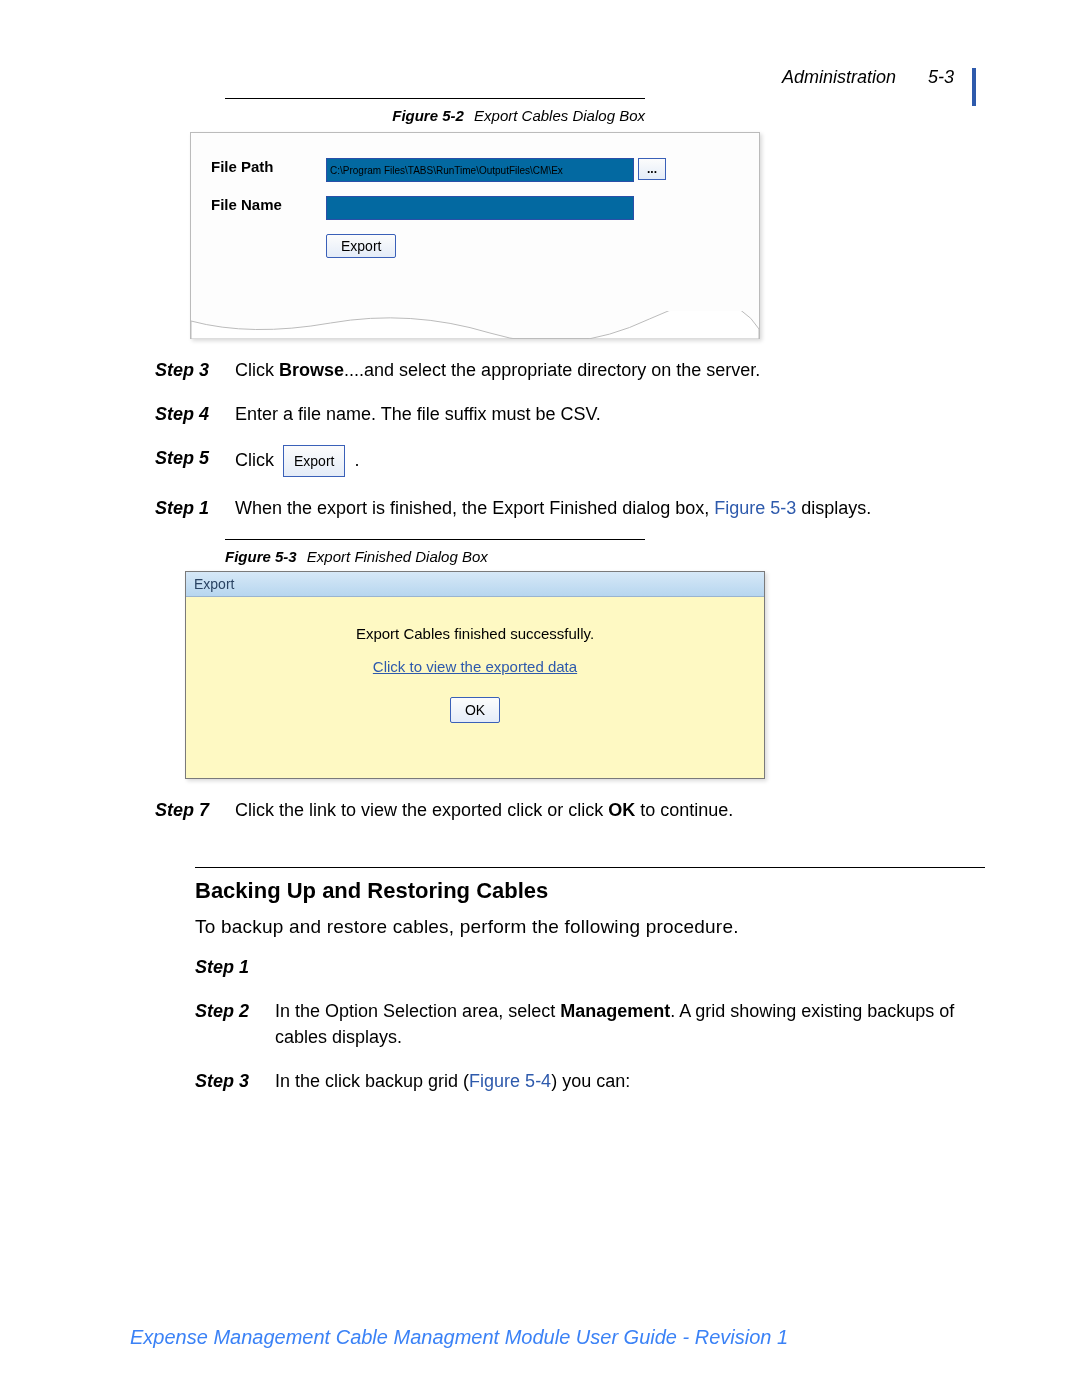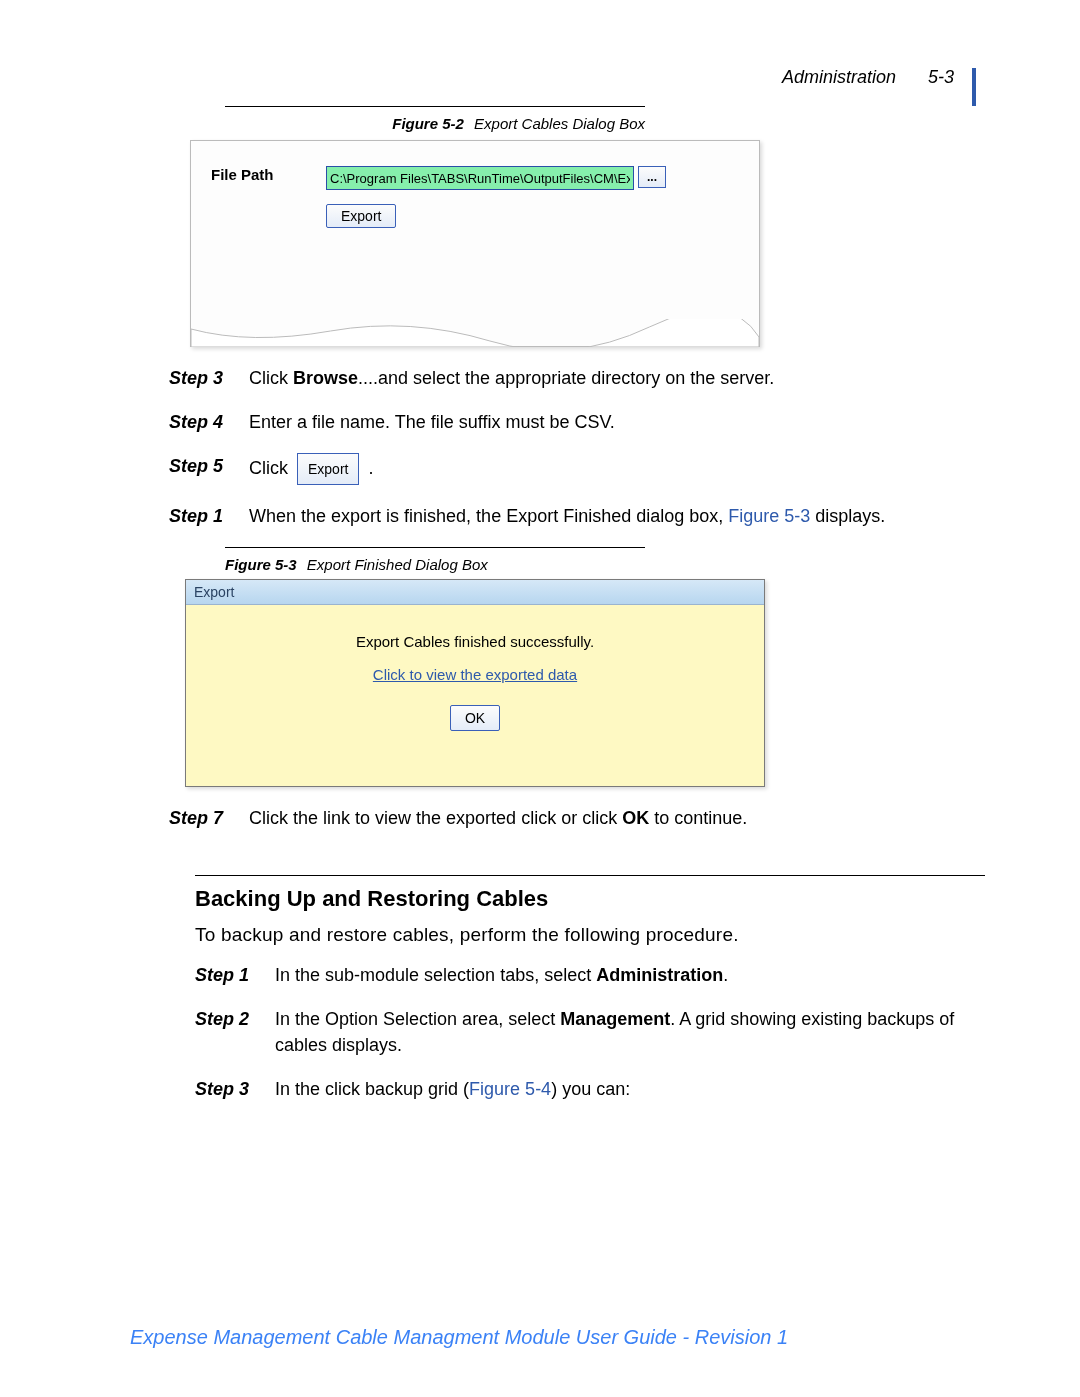--- a/index.html
+++ b/index.html
@@ -6,21 +6,21 @@
     margin: 0;
     background: #fff;
     font-family: Arial, Helvetica, sans-serif;
     color: #000;
   }
   .page {
     width: 1080px;
     height: 1397px;
     position: relative;
     box-sizing: border-box;
-    padding: 36px 90px 40px 130px;
+    padding: 28px 90px 40px 130px;
   }
   .header-right {
     position: absolute;
     top: 68px;
     right: 104px;
     font-style: italic;
     font-size: 18px;
     color: #000;
     border-right: 4px solid #2e5aac;
     padding-right: 18px;
@@ -51,23 +51,23 @@
     position: relative;
     box-shadow: 2px 2px 4px rgba(0,0,0,.15);
     height: 160px;
   }
   .dlg1 .row { display: flex; align-items: flex-start; margin-bottom: 14px; }
   .dlg1 .lab { width: 115px; font-size: 15px; font-weight: bold; }
   .dlg1 input.txt {
     flex: 0 0 300px;
     height: 20px;
     border: 1px solid #2a4fa8;
-    font-size: 13px;
+    font-size: 10px;
     padding: 1px 3px;
-    background: #86efac;
+    background: #0369a1;
     font-family: Arial, sans-serif;
   }
   .dlg1 .browse {
     width: 28px; height: 22px;
     border: 1px solid #3a60b8;
     background: linear-gradient(#fcfcfc,#e4ecf8);
     margin-left: 4px;
     font-size: 12px;
     font-weight: bold;
     padding: 0;
@@ -80,21 +80,21 @@
     font-size: 14px;
     padding: 3px 14px;
     border-radius: 2px;
   }
   .torn-edge {
     position:absolute; left:0; right:0; bottom:-1px; height:28px;
     overflow:hidden; pointer-events:none;
   }
   .torn-edge svg { width:100%; height:100%; display:block; }
   
-  .steps { margin: 14px 0 0 39px; }
+  .steps { margin: 14px 0 0 25px; }
   .step-row { display: flex; margin-bottom: 18px; font-size: 18px; line-height: 26px;}
   .step-label { width: 80px; font-weight: bold; font-style: italic; flex-shrink:0; }
   .step-body { flex: 1; }
   .inline-btn {
     display: inline-block;
     border: 1px solid #3a60b8;
     background: linear-gradient(#fcfcfc,#e4ecf8);
     font-size: 14px;
     padding: 2px 10px;
     vertical-align: middle;
@@ -166,20 +166,24 @@
     <span>Export Cables Dialog Box</span>
   </div>
 
   <div class="figure-box">
     <div class="dlg1">
       <div class="row">
         <span class="lab">File Path</span>
         <input class="txt" type="text" value="C:\Program Files\TABS\RunTime\OutputFiles\CM\Ex" style="">
         <button class="browse">...</button>
       </div>
+      <div class="row">
+        <span class="lab">File Name</span>
+        <input class="txt" type="text" value="" style="">
+      </div>
       <div class="export-row">
         <button class="btn1">Export</button>
       </div>
       <div class="torn-edge">
         <svg viewBox="0 0 570 28" preserveAspectRatio="none">
           <path d="M0,10 Q60,26 140,12 T300,22 T460,8 T570,18 L570,28 L0,28 Z" fill="#fff" stroke="#bbb" stroke-width="1"></path>
         </svg>
       </div>
     </div>
   </div>
@@ -235,23 +239,20 @@
       </span>
     </div>
   </div>
 
   <div class="sec">
     <h2>Backing Up and Restoring Cables</h2>
     <div class="intro">To backup and restore cables, perform the following procedure.</div>
     <div class="steps">
       <div class="step-row">
         <span class="step-label">Step 1</span>
-        <span class="step-body">
-          <span>In the sub-module selection tabs, select </span><b>Administration</b><span>.</span>
-        </span>
       </div>
       <div class="step-row">
         <span class="step-label">Step 2</span>
         <span class="step-body">
           <span>In the Option Selection area, select </span><b>Management</b><span>. A grid showing existing backups of cables displays.</span>
         </span>
       </div>
       <div class="step-row">
         <span class="step-label">Step 3</span>
         <span class="step-body">

